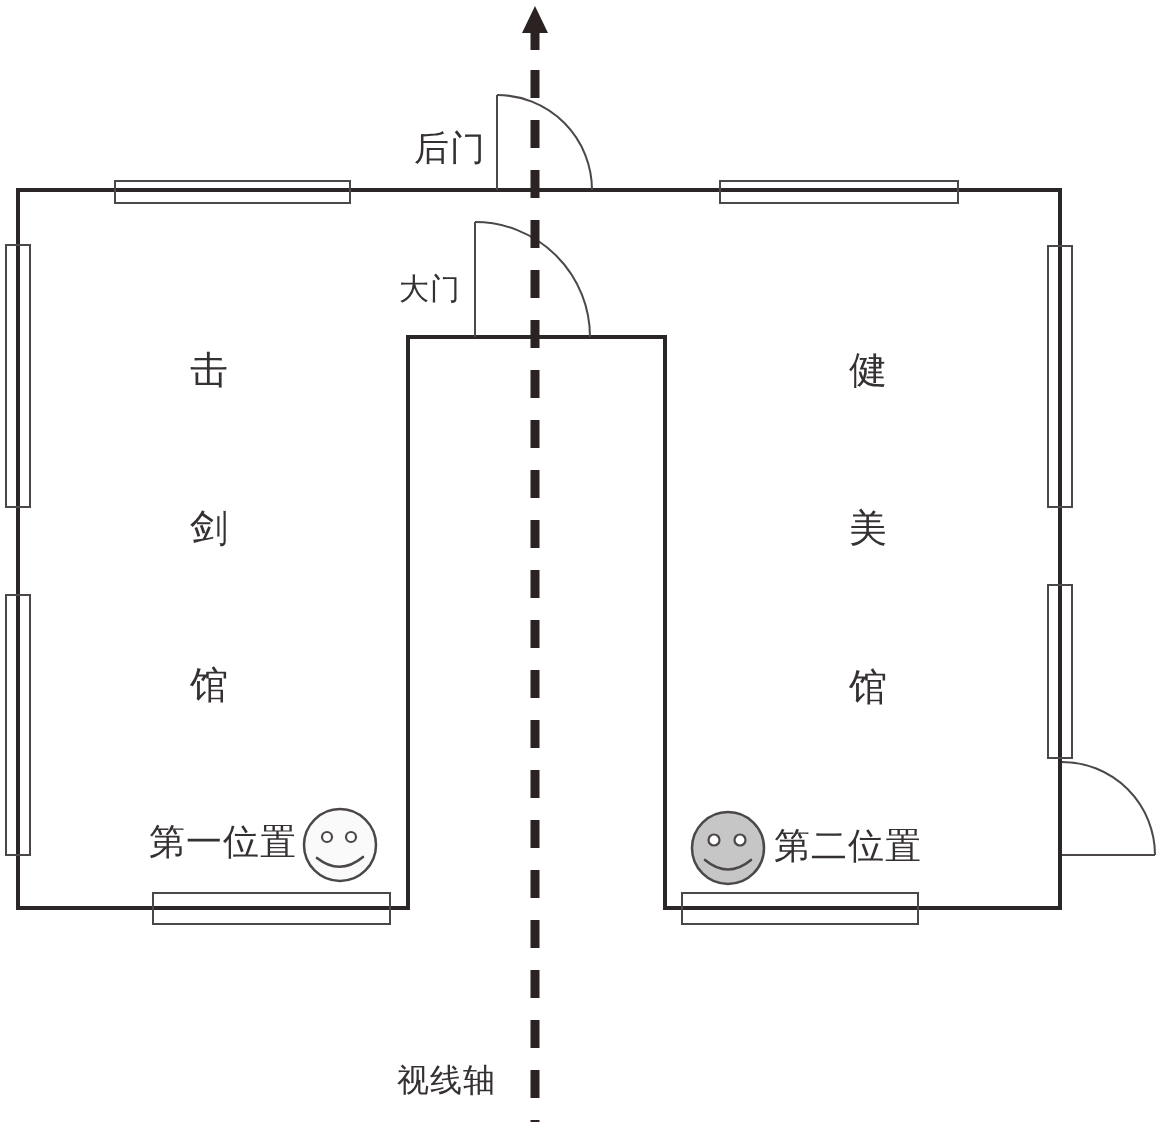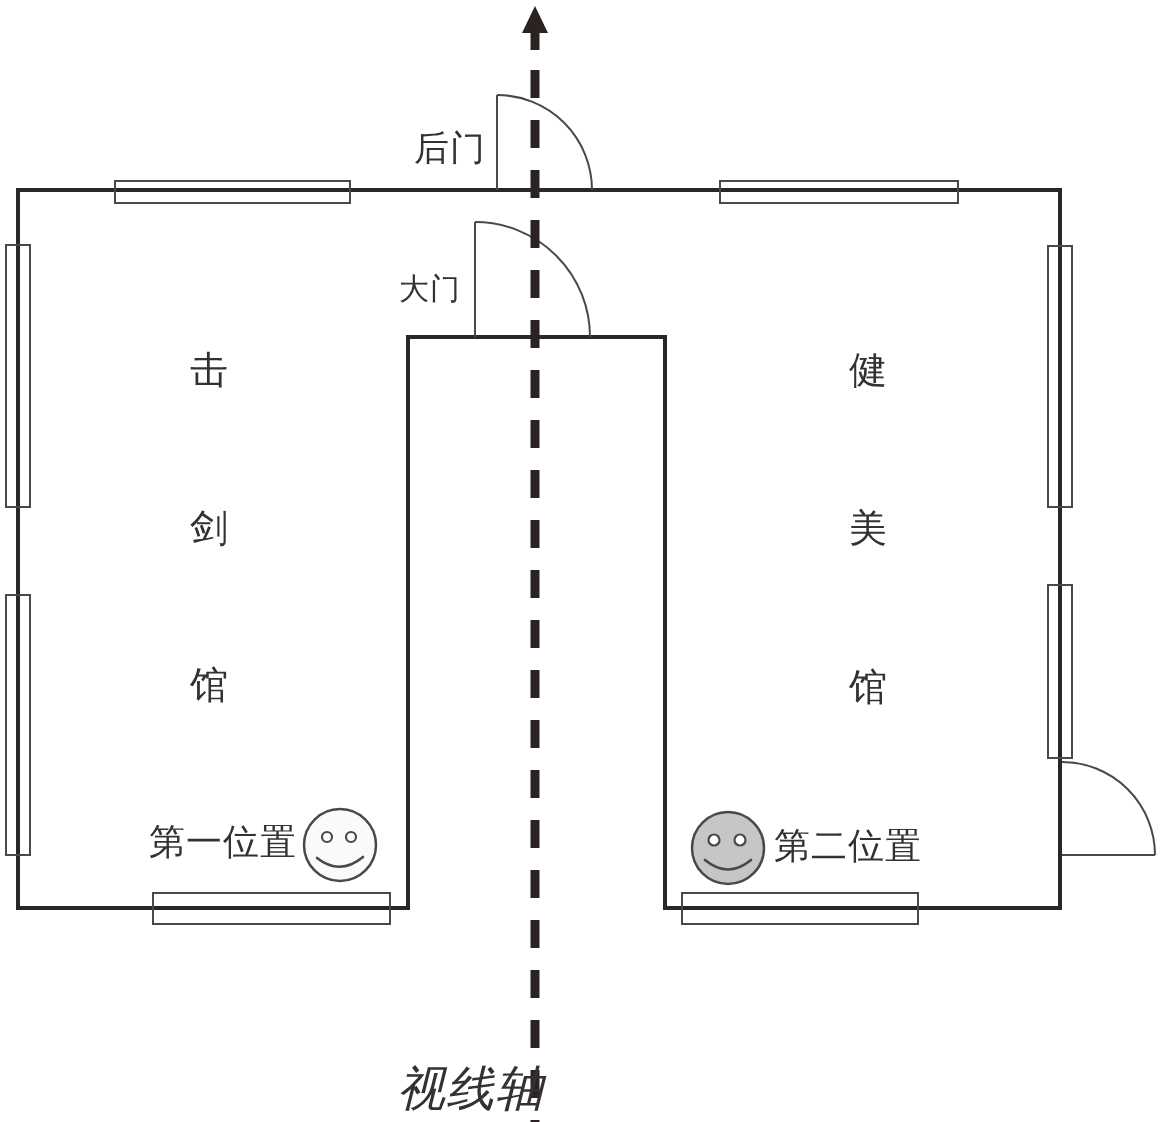--- a/index.html
+++ b/index.html
@@ -17,21 +17,21 @@
   .thin{fill:none;stroke:var(--thin-line,#4c4749);stroke-width:2;}
   .axis{stroke:var(--axis,#2b2321);stroke-width:9;fill:none;}
   .axis-head{fill:var(--axis,#2b2321);stroke:none;}
   .dashed{stroke-dasharray:28 22;}
   .face{stroke:var(--thin-line,#4c4749);stroke-width:2.5;}
   .face-white{fill:var(--smiley-left-fill,#fafafa);}
   .face-gray{fill:var(--smiley-right-fill,#c6c6c6);}
   .eye{fill:#ffffff;stroke:var(--thin-line,#4c4749);stroke-width:2.2;}
   .mouth{fill:none;stroke:var(--thin-line,#4c4749);stroke-width:2.6;stroke-linecap:round;}
   .label{position:absolute;font-size:36px;line-height:1.1;white-space:nowrap;letter-spacing:1px;}
-  .label-lg{font-size:48px;font-style:italic;}
+  .label-lg{font-size:32px;}
   .vchar{position:absolute;font-size:38px;line-height:1;}
 </style>
 </head>
 <body>
 
 <div class="canvas">
 
   <svg class="plan-svg" width="1160" height="1122" viewBox="0 0 1160 1122">
 
     <path class="wall" d="M18,190 H1060 V908 H665 V337 H408 V908 H18 Z"></path>

